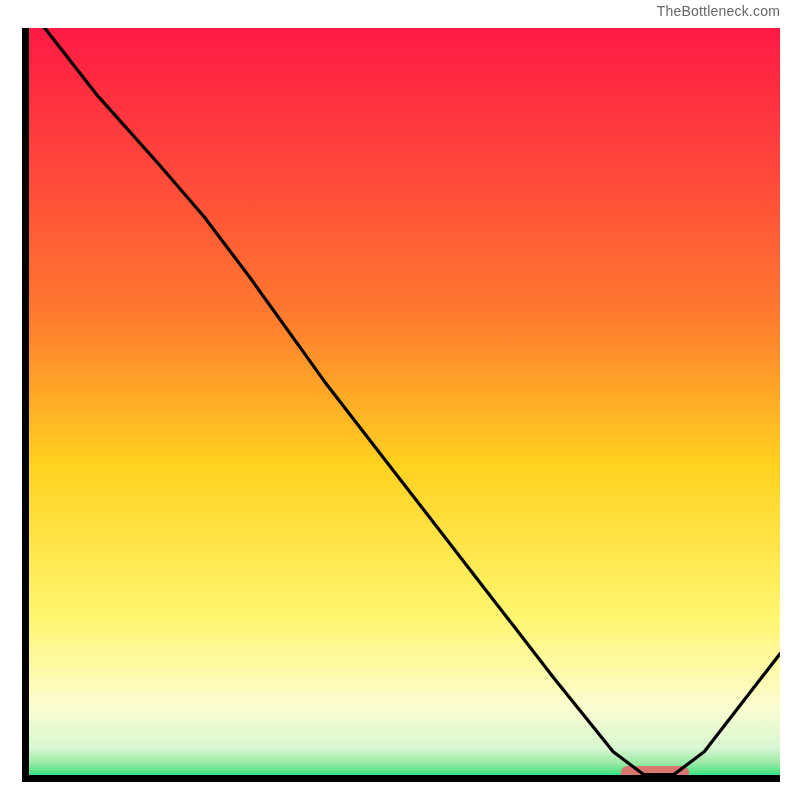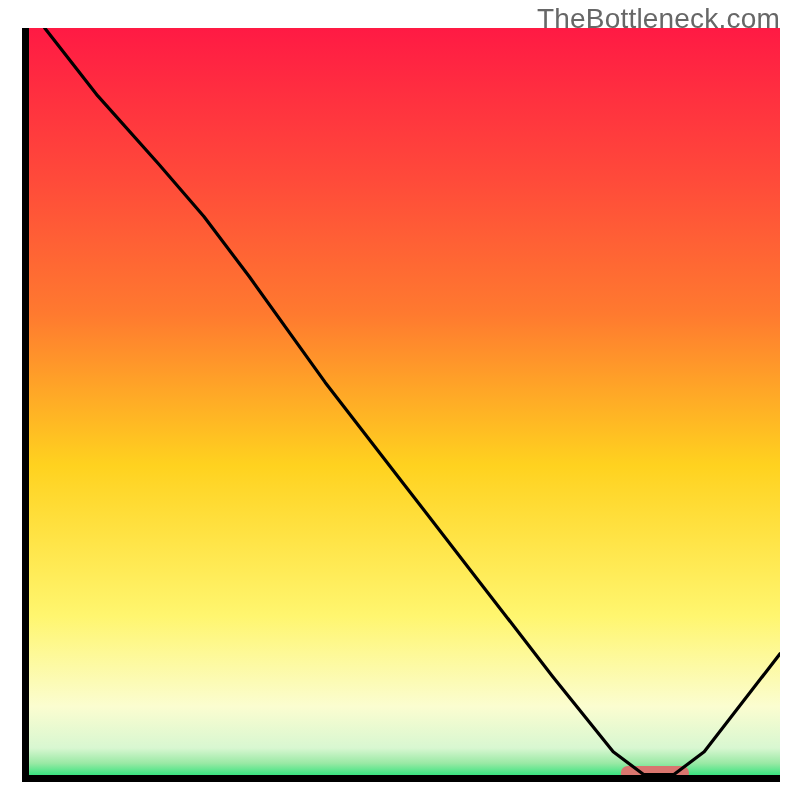--- a/index.html
+++ b/index.html
@@ -3,21 +3,21 @@
 <meta charset="utf-8">
 <style>
   * { margin: 0; padding: 0; box-sizing: border-box; }
   html, body { width: 800px; height: 800px; overflow: hidden; background: #fff; }
   .wrap { position: relative; width: 800px; height: 800px; }
   .attribution {
     position: absolute;
     top: 3px;
     right: 20px;
     font-family: Arial, Helvetica, sans-serif;
-    font-size: 28px;
+    font-size: 14px;
     color: #676767;
     letter-spacing: 0.2px;
   }
   .plot {
     position: absolute;
     left: 22px;
     top: 28px;
     width: 758px;
     height: 754px;
   }

